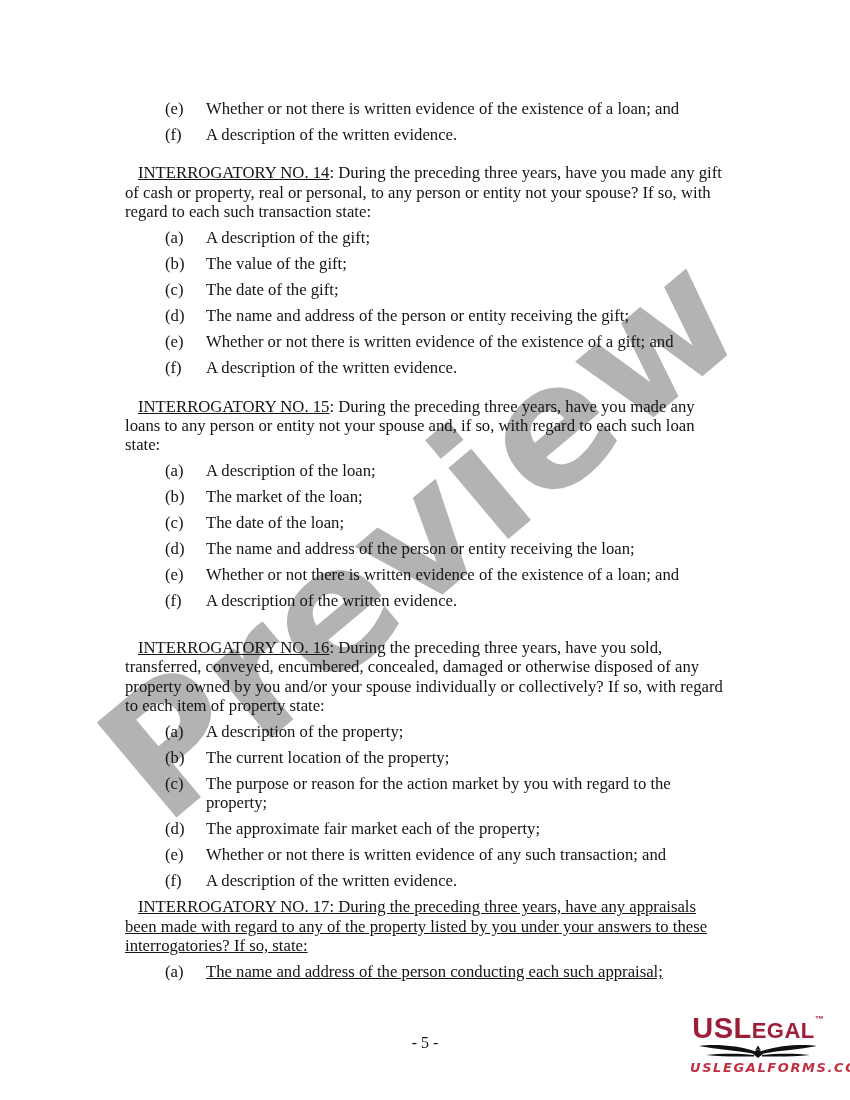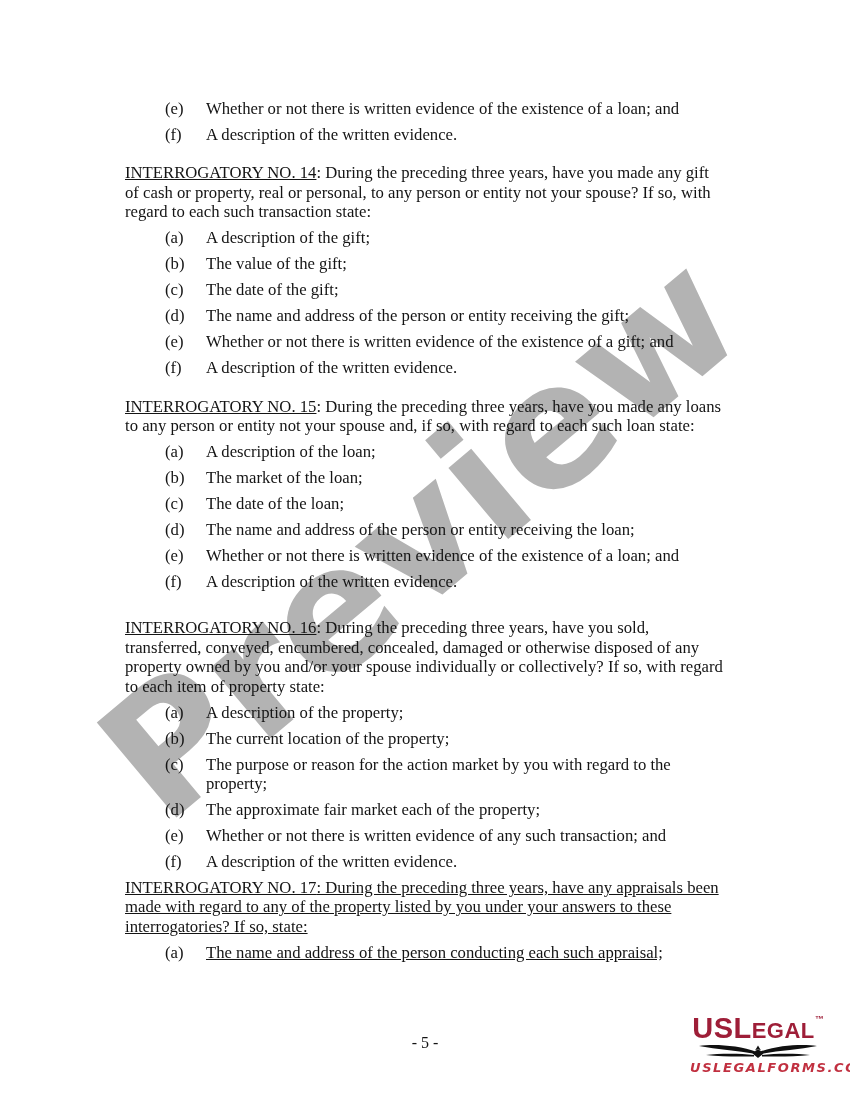--- a/index.html
+++ b/index.html
@@ -39,21 +39,21 @@
     position: relative;
     padding-left: 81px;
     margin-bottom: 6.6px;
   }
   .item .letter {
     position: absolute;
     left: 40px;
     top: 0;
   }
   .section-heading { margin: 0 0 6.6px 0; }
-  .heading-label { text-decoration: underline; }
+  .heading-label { text-decoration: underline; margin-left: 13px; }
   .gap-md { margin-top: 19px; }
   .gap-lg { margin-top: 27px; }
   .gap-none { margin-top: 0; text-decoration: underline; }
   .page-number {
     position: absolute;
     left: 0;
     right: 0;
     top: 1033px;
     text-align: center;
     font-size: 16px;

